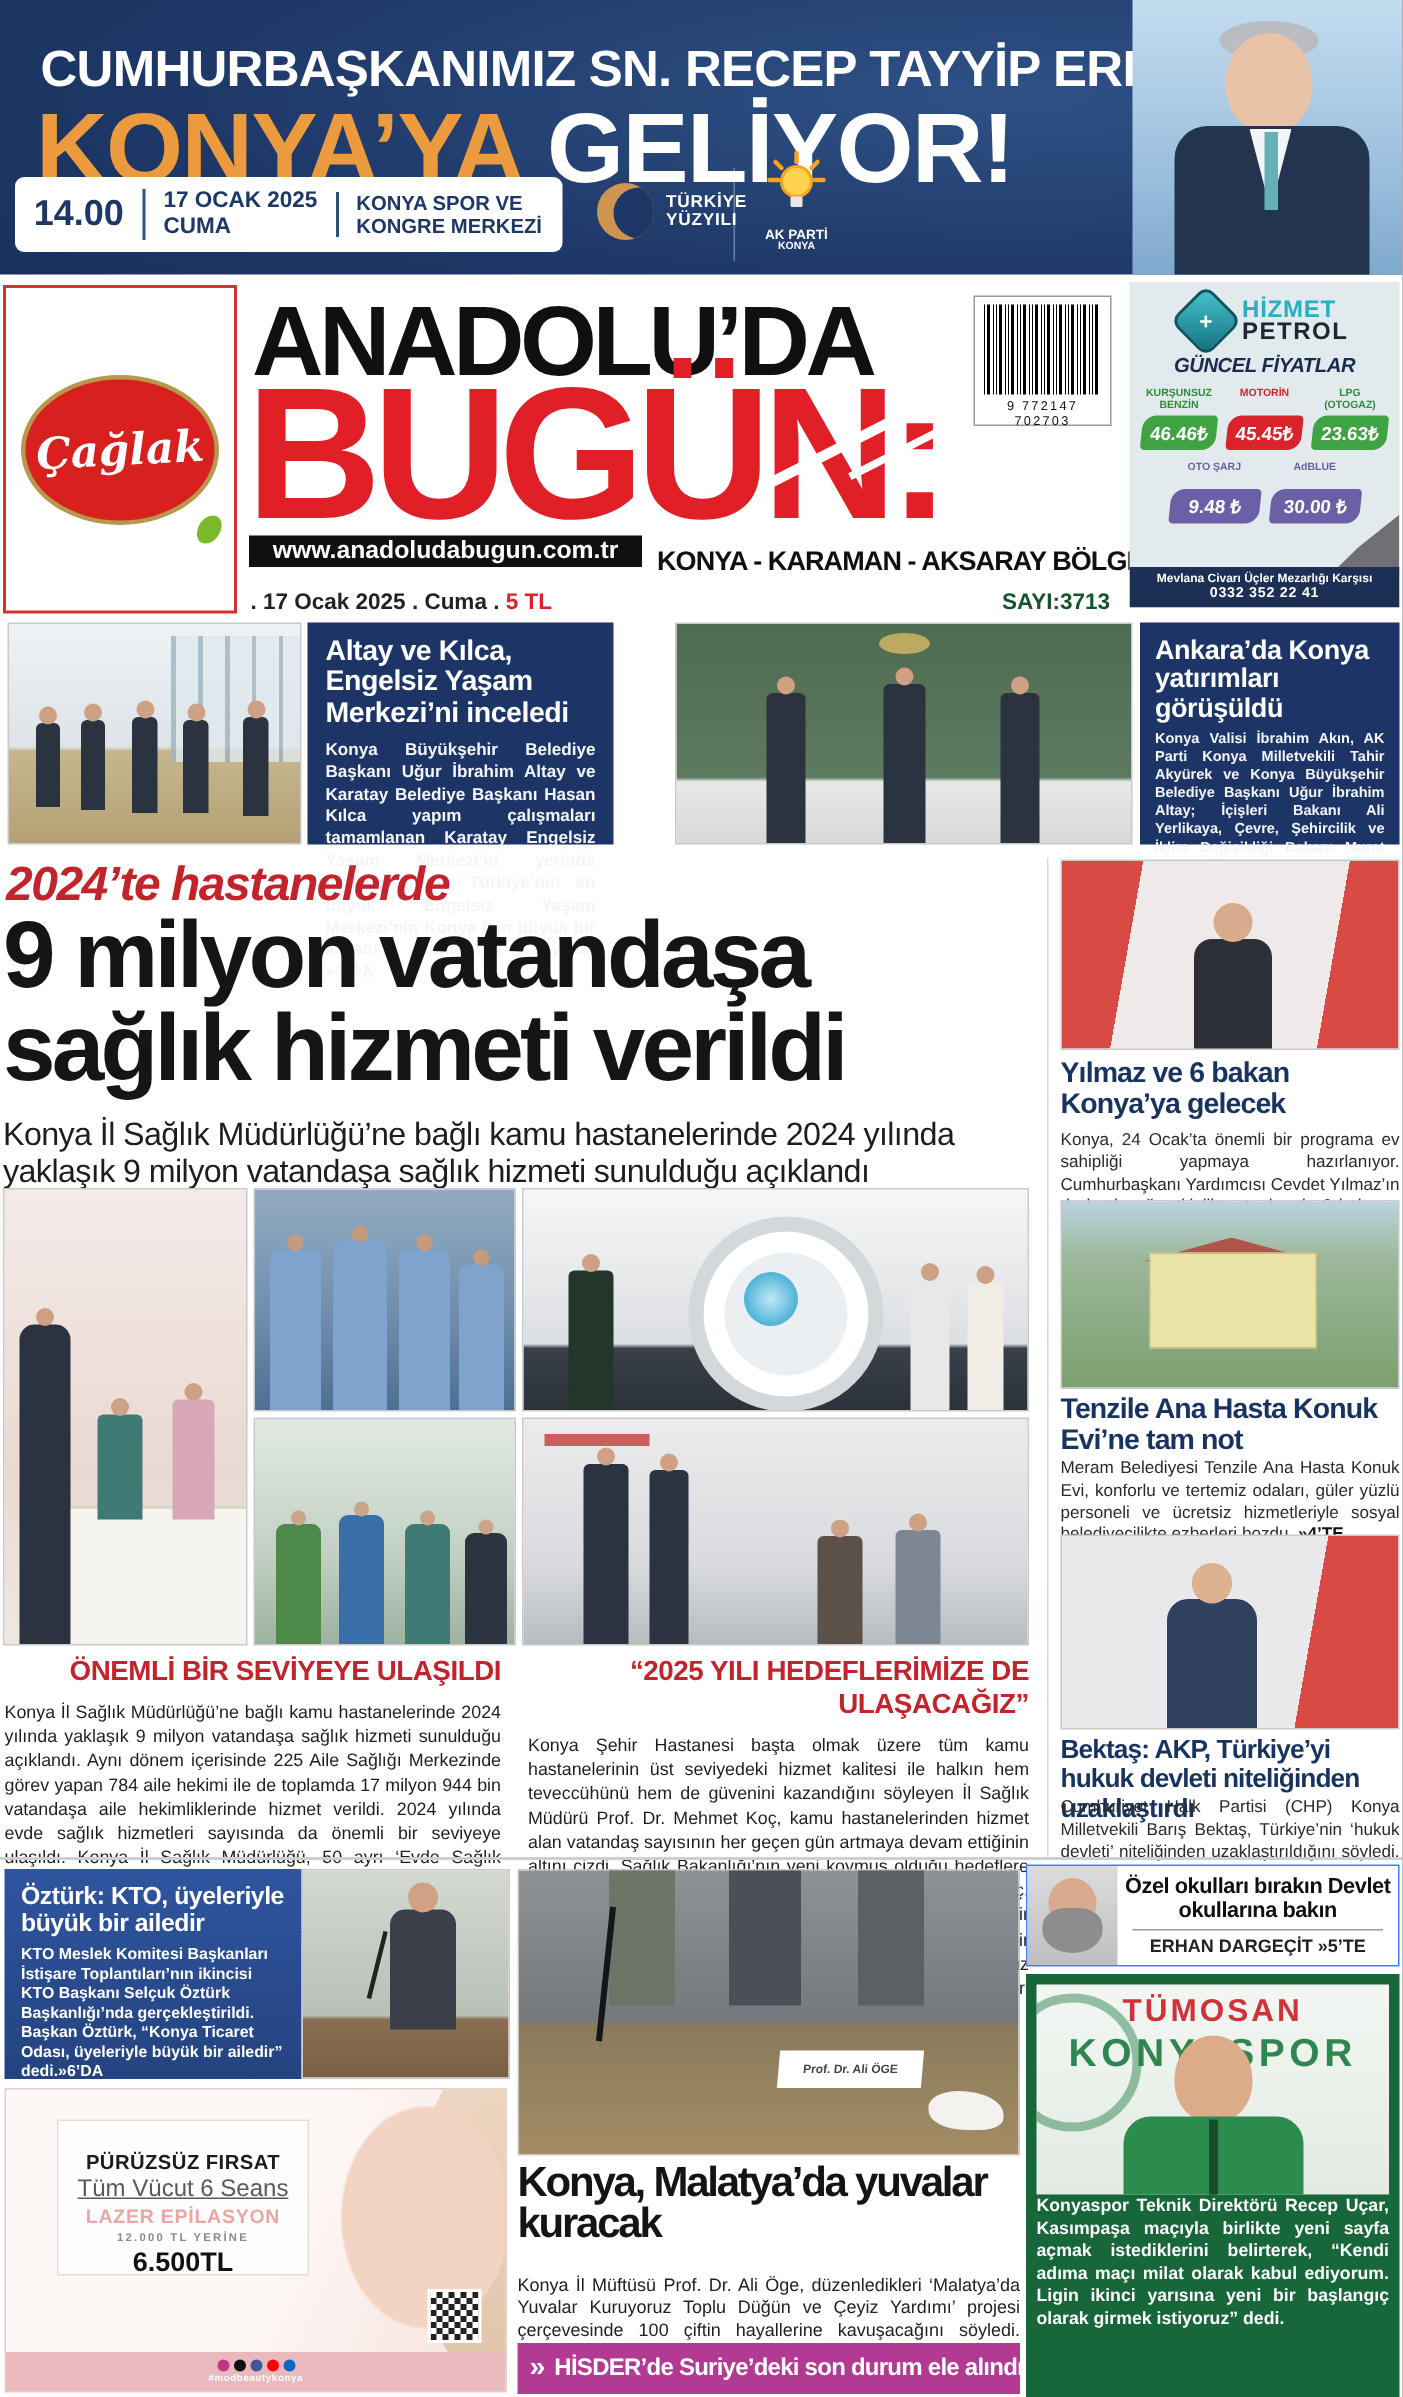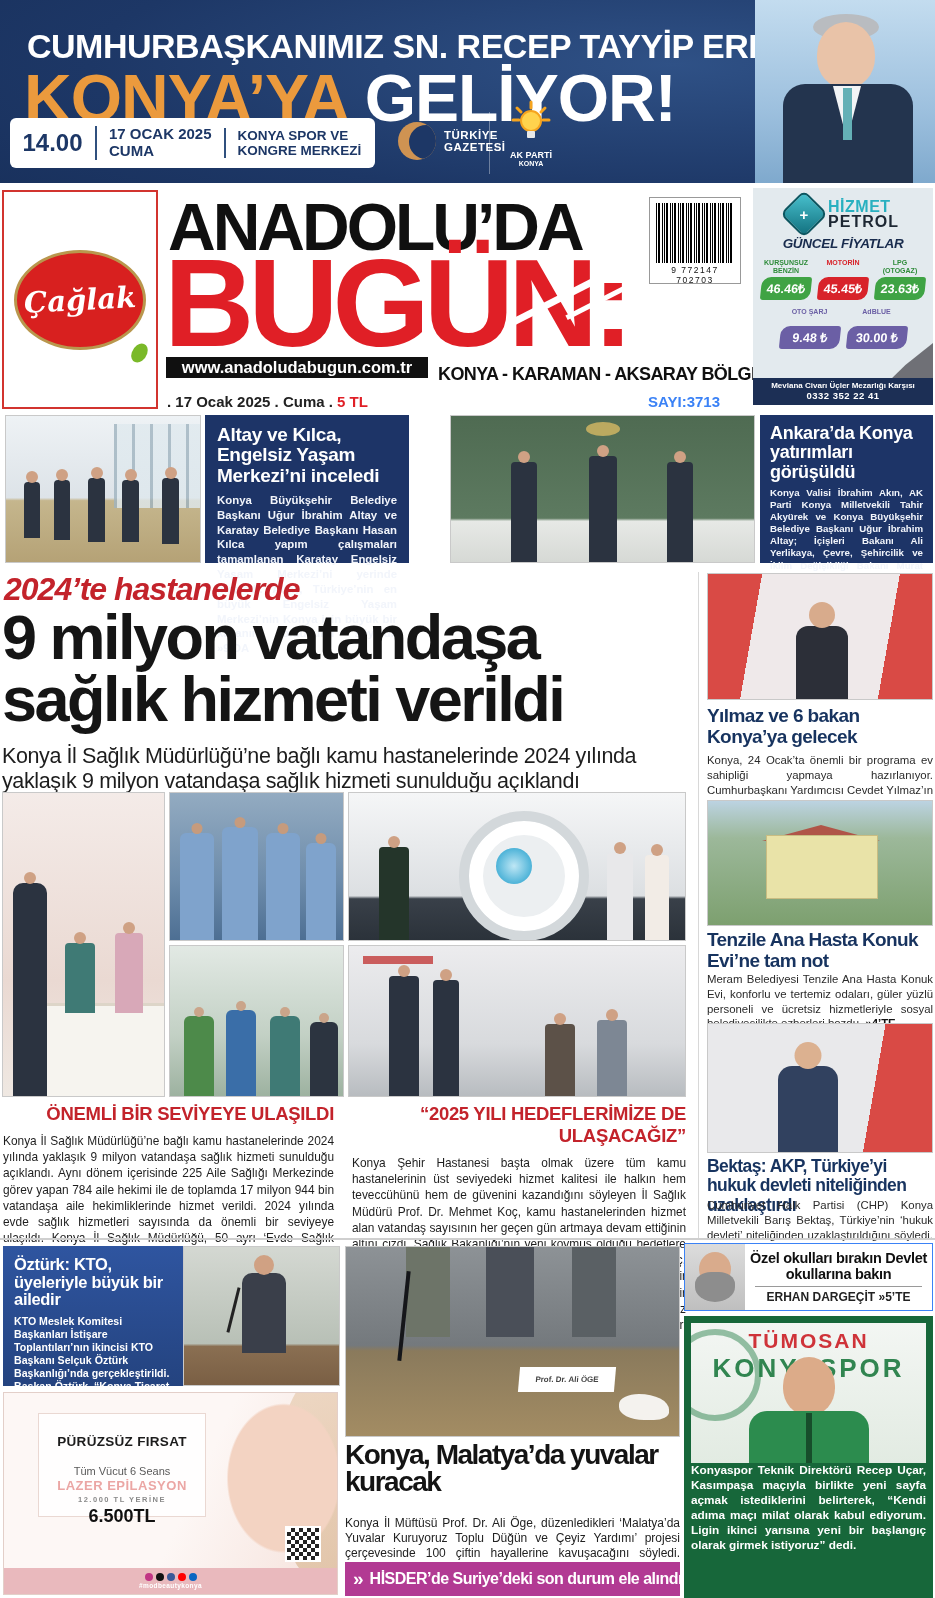--- a/index.html
+++ b/index.html
@@ -46,21 +46,21 @@
   .slash1{position:absolute;left:500px;top:277px;width:190px;height:7px;background:#fff;transform:rotate(-27deg);}
   .slash2{position:absolute;left:560px;top:288px;width:120px;height:5px;background:#fff;transform:rotate(-27deg);}
   .barcode{position:absolute;left:649px;top:197px;width:92px;height:87px;border:1px solid #999;background:#fff;padding:5px 6px 2px;box-sizing:border-box;}
   .barcode-lines{height:60px;background:repeating-linear-gradient(90deg,#000 0 1px,#fff 1px 2px,#000 2px 4px,#fff 4px 6px,#000 6px 7px,#fff 7px 8px);}
   .barcode-num{font-size:8.5px;text-align:center;letter-spacing:1.5px;color:#111;margin-top:2px;}
   .webbox{position:absolute;left:166px;top:357px;width:262px;height:21px;background:#101010;color:#fff;
     font-size:16.5px;font-weight:700;display:flex;align-items:center;justify-content:center;}
   .region{position:absolute;left:438px;top:364px;font-size:18px;font-weight:600;color:#101010;letter-spacing:-.6px;white-space:nowrap;}
   .dateline{position:absolute;left:167px;top:393px;font-size:15px;font-weight:800;color:#222;}
   .dateline .price{color:#e01f26;}
-  .issue{position:absolute;left:648px;top:393px;width:92px;text-align:left;font-size:15px;font-weight:800;color:#3b82f6;}
+  .issue{position:absolute;left:648px;top:393px;width:92px;text-align:right;font-size:15px;font-weight:800;color:#14532d;}
   
   .fuel{position:absolute;left:753px;top:188px;width:180px;height:217px;background:#e3eaee;overflow:hidden;}
   .fuel-brandrow{display:flex;align-items:center;justify-content:center;gap:7px;margin-top:9px;}
   .fuel-diamond{width:30px;height:30px;border-radius:7px;transform:rotate(45deg);
     background:linear-gradient(135deg,#49c2cf,#12707e);border:2px solid #0d5660;
     display:flex;align-items:center;justify-content:center;}
   .fuel-diamond span{transform:rotate(-45deg);color:#fff;font-weight:900;font-size:15px;}
   .fuel-bt{line-height:.95;font-weight:900;}
   .fuel-b1{color:#29b0c0;font-size:16px;letter-spacing:.5px;}
   .fuel-b2{color:#1d2733;font-size:16px;letter-spacing:1px;}
@@ -124,37 +124,37 @@
   .p-flags .suit::before{content:"";position:absolute;top:-24px;left:50%;transform:translateX(-50%);width:26px;height:26px;border-radius:50%;background:#d8ab8c;}
   .p-aerial{left:707px;top:800px;width:226px;height:126px;background:linear-gradient(180deg,#bcd3e2 0%,#9cb89a 30%,#7da06f 100%);}
   .p-aerial .bldg{position:absolute;left:58px;top:34px;width:110px;height:62px;background:#e8dfA0;background:#e9e3a8;border:1px solid #c9bd82;}
   .p-aerial .roof{position:absolute;left:54px;top:24px;width:118px;height:16px;background:#b05548;clip-path:polygon(0 100%,50% 0,100% 100%);}
   .p-podium{left:707px;top:1023px;width:226px;height:130px;background:linear-gradient(100deg,#e9e9eb 0 72%,#d94a45 72%);}
   .p-podium .suit{position:absolute;left:70px;top:42px;width:60px;height:88px;border-radius:14px 14px 0 0;background:#31415f;}
   .p-podium .suit::before{content:"";position:absolute;top:-24px;left:50%;transform:translateX(-50%);width:27px;height:27px;border-radius:50%;background:#dcb190;}
   
   .botline{position:absolute;left:0;top:1238px;width:935px;height:2px;background:#cfcfcf;}
   .kto{position:absolute;left:3px;top:1246px;width:337px;height:140px;display:flex;}
-  .kto-text{width:180px;background:linear-gradient(180deg,#2f55a0,#24437f);color:#fff;padding:10px 11px;box-sizing:border-box;}
+  .kto-text{width:198px;background:linear-gradient(180deg,#2f55a0,#24437f);color:#fff;padding:10px 11px;box-sizing:border-box;}
   .kto-text h2{margin:0;font-size:16.5px;font-weight:800;line-height:1.07;letter-spacing:-.3px;}
   .kto-text p{margin:6px 0 0;font-size:10.6px;font-weight:700;line-height:1.23;}
   .kto-photo{flex:1;position:relative;background:linear-gradient(180deg,#d4d8d2 0%,#b8c0b6 70%,#8a6f52 72%,#7a5f44 100%);border:1px solid #c9c9c9;}
   .kto-photo .suit{position:absolute;left:58px;top:26px;width:44px;height:80px;border-radius:10px 10px 0 0;background:#3a3f4a;}
   .kto-photo .suit::before{content:"";position:absolute;top:-18px;left:50%;transform:translateX(-50%);width:20px;height:20px;border-radius:50%;background:#d0a183;}
   .kto-photo .mic{position:absolute;left:48px;top:40px;width:3px;height:46px;background:#222;transform:rotate(14deg);}
   
   .mod{position:absolute;left:3px;top:1392px;width:335px;height:203px;border:1px solid #e3cfc9;box-sizing:border-box;
     background:linear-gradient(115deg,#fdf7f5 55%,#f5e1da 100%);overflow:hidden;}
   .mod-face{position:absolute;right:-18px;top:-6px;width:170px;height:190px;
     background:radial-gradient(95px 125px at 58% 48%, #f3d3c2 58%, rgba(243,211,194,0) 60%);}
   .mod-hair{position:absolute;right:-30px;top:-20px;width:90px;height:210px;border-radius:50%;background:linear-gradient(180deg,#e8cdb2,#d9b894);opacity:.7;}
   .mod-card{position:absolute;left:34px;top:20px;width:168px;height:104px;background:rgba(255,255,255,.88);border:1px solid #ead8d2;
     text-align:center;padding-top:20px;box-sizing:border-box;}
   .mod-t1{font-size:13.5px;font-weight:900;color:#1c1c1c;letter-spacing:.3px;}
-  .mod-t2{font-size:11px;font-weight:400;color:#5a5a5a;margin-top:16px;}
+  .mod-t2{font-size:16px;font-weight:400;color:#5a5a5a;margin-top:2px;text-decoration:underline;}
   .mod-t3{font-size:13px;font-weight:900;color:#eba6a4;letter-spacing:.5px;margin-top:1px;}
   .mod-t4{font-size:7.5px;font-weight:600;color:#8a8a8a;letter-spacing:1.5px;margin-top:2px;}
   .mod-price{font-size:18px;font-weight:900;color:#111;margin-top:2px;}
   .mod-logo{position:absolute;left:52px;top:136px;width:140px;text-align:center;color:#d99ba1;}
   .mod-logo .mword{font-size:38px;font-weight:400;letter-spacing:3px;line-height:1;}
   .mod-logo .bword{font-size:9px;font-weight:600;letter-spacing:4px;color:#8a7a78;margin-top:1px;}
   .mod-qr{position:absolute;right:16px;bottom:32px;width:32px;height:32px;border:2px solid #fff;
     background:repeating-conic-gradient(#222 0% 25%, #fff 0% 50%) 0 0/8px 8px;}
   .mod-strip{position:absolute;left:0;right:0;bottom:0;height:26px;background:#e9b9bd;
     display:flex;flex-direction:column;align-items:center;justify-content:center;gap:1px;}
@@ -212,21 +212,21 @@
       </div>
       <div class="bb-cell bb-venue">
         <div>KONYA SPOR VE</div>
         <div>KONGRE MERKEZİ</div>
       </div>
     </div>
     <div class="ty">
       <span class="crescent"></span>
       <span class="ty-txt">
         <div>TÜRKİYE</div>
-        <div>GAZETESİ</div>
+        <div>YÜZYILI</div>
       </span>
     </div>
     <div class="vline"></div>
     <div class="ak">
       <svg width="44" height="44" viewBox="0 0 44 44">
         <g stroke="#f6a41e" stroke-width="3" stroke-linecap="round">
           <line x1="22" y1="2" x2="22" y2="8"></line>
             <line x1="8" y1="8" x2="12" y2="12"></line>
           <line x1="36" y1="8" x2="32" y2="12"></line>
             <line x1="4" y1="20" x2="10" y2="20"></line>

